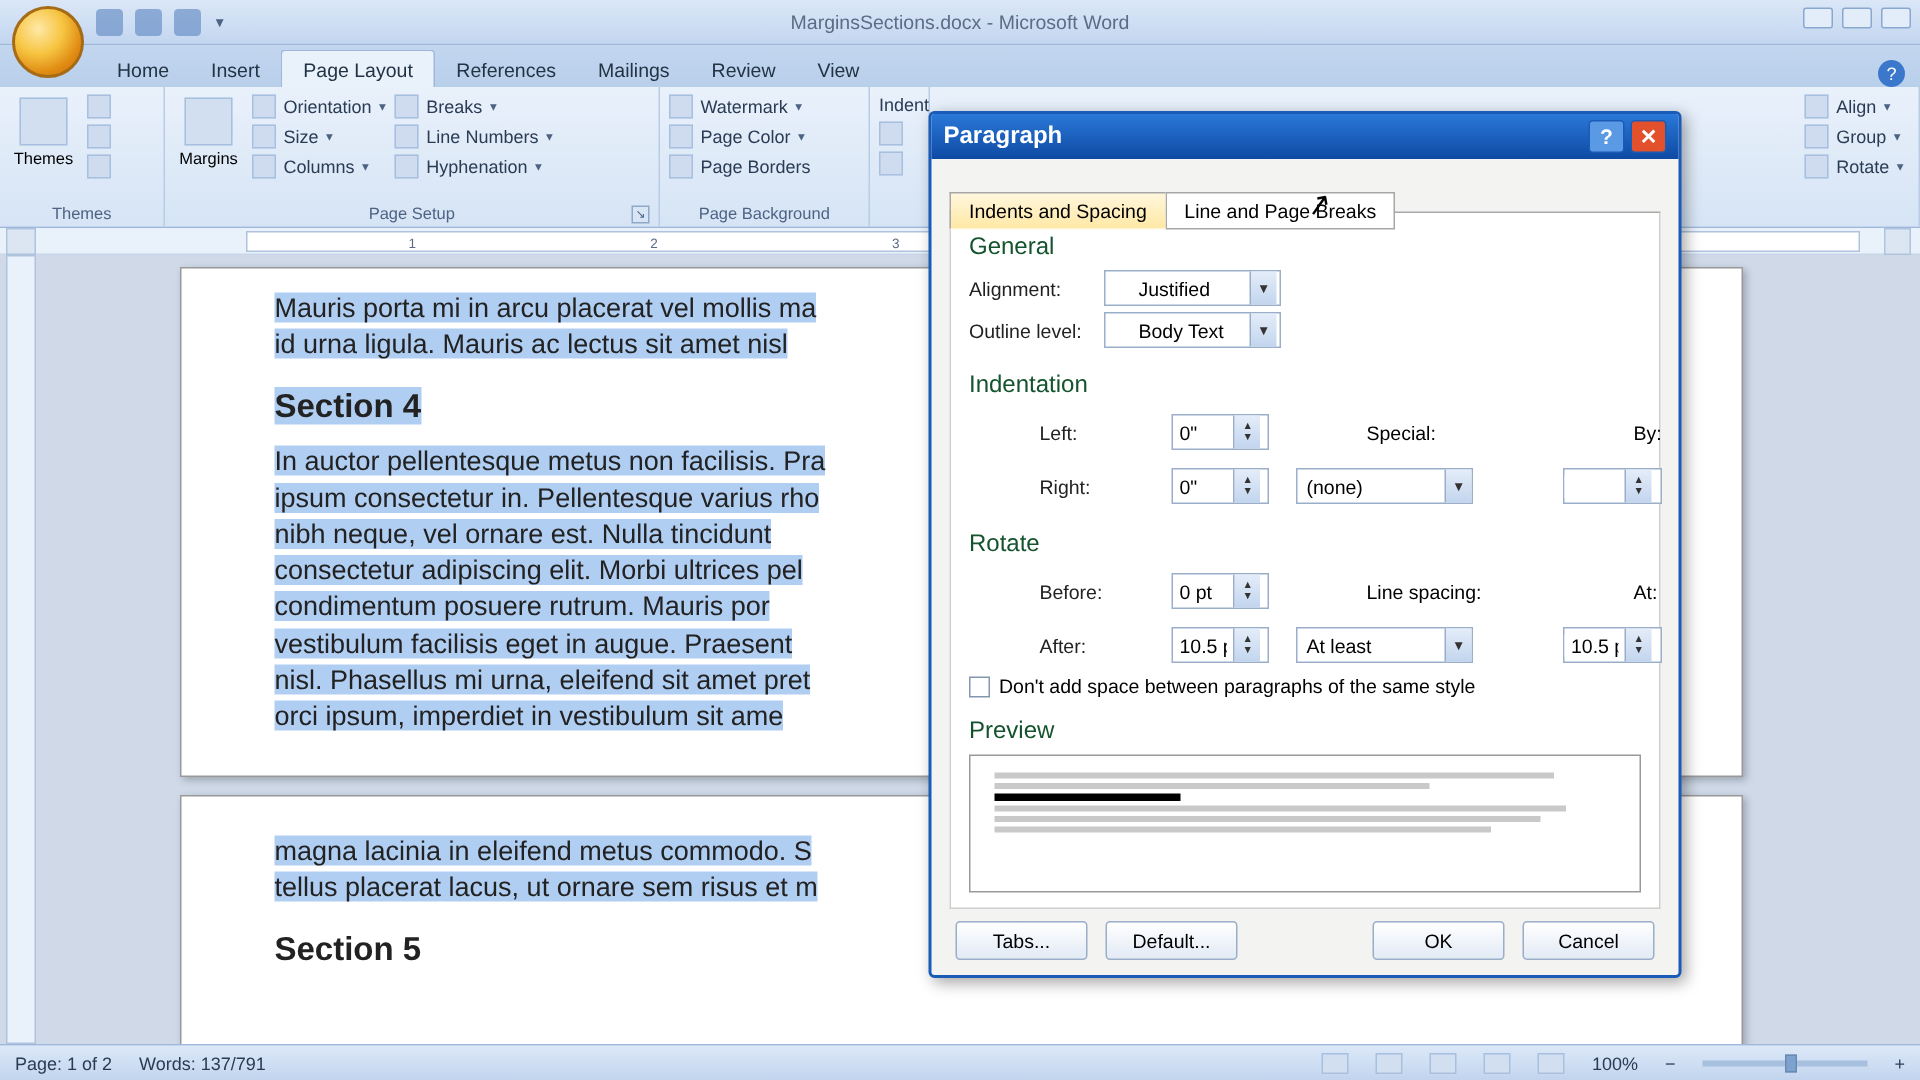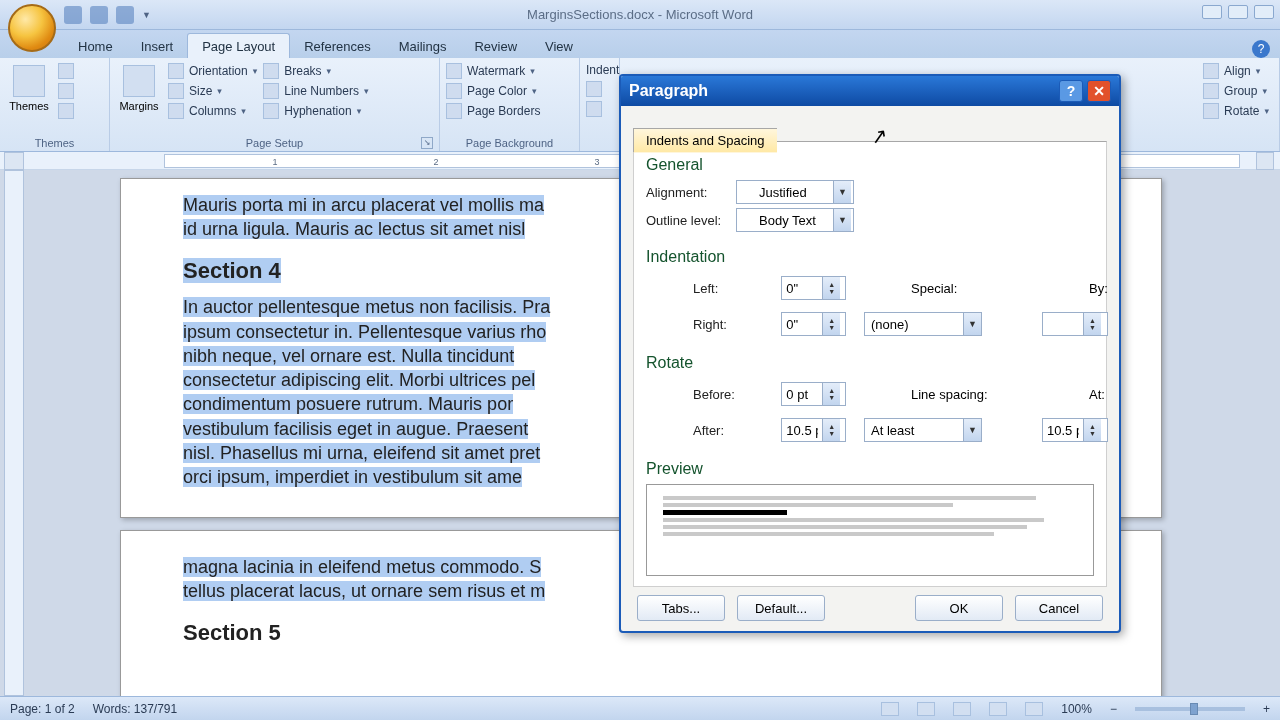--- a/index.html
+++ b/index.html
@@ -294,20 +294,21 @@
 <div class="dialog">
   <div class="dlg-title">
     <span>Paragraph</span>
     <span class="sp"></span>
     <span class="hbtn">?</span>
     <span class="hbtn xbtn">✕</span>
   </div>
   <div class="dlg-body">
     <div class="dlg-tabs">
       <div class="dlg-tab active">Indents and Spacing</div>
+      <div class="dlg-tab">Line and Page Breaks</div>
     </div>
     <div class="dlg-panel">
       <div class="sect">General</div>
       <div class="row">
         <label>Alignment:</label>
         <div class="sel-box">
             <span>Justified</span>
             <span class="arr">▼</span>
           </div>
       </div>
@@ -369,20 +370,24 @@
           </div>
         <div class="combo">
             <span>At least</span>
             <span class="arr">▼</span>
           </div>
         <div class="spin">
             <input value="10.5 pt" style="">
             <div class="spbtns">▲<br>▼</div>
           </div>
       </div>
+      <div class="chk">
+          <span class="box"></span>
+          <span>Don't add space between paragraphs of the same style</span>
+        </div>
 
       <div class="sect" style="margin-top:14px">Preview</div>
       <div class="preview-box">
         <div class="pv-line" style="width:90%"></div>
         <div class="pv-line" style="width:70%"></div>
         <div class="pv-line strong"></div>
         <div class="pv-line" style="width:92%"></div>
         <div class="pv-line" style="width:88%"></div>
         <div class="pv-line" style="width:80%"></div>
       </div>

